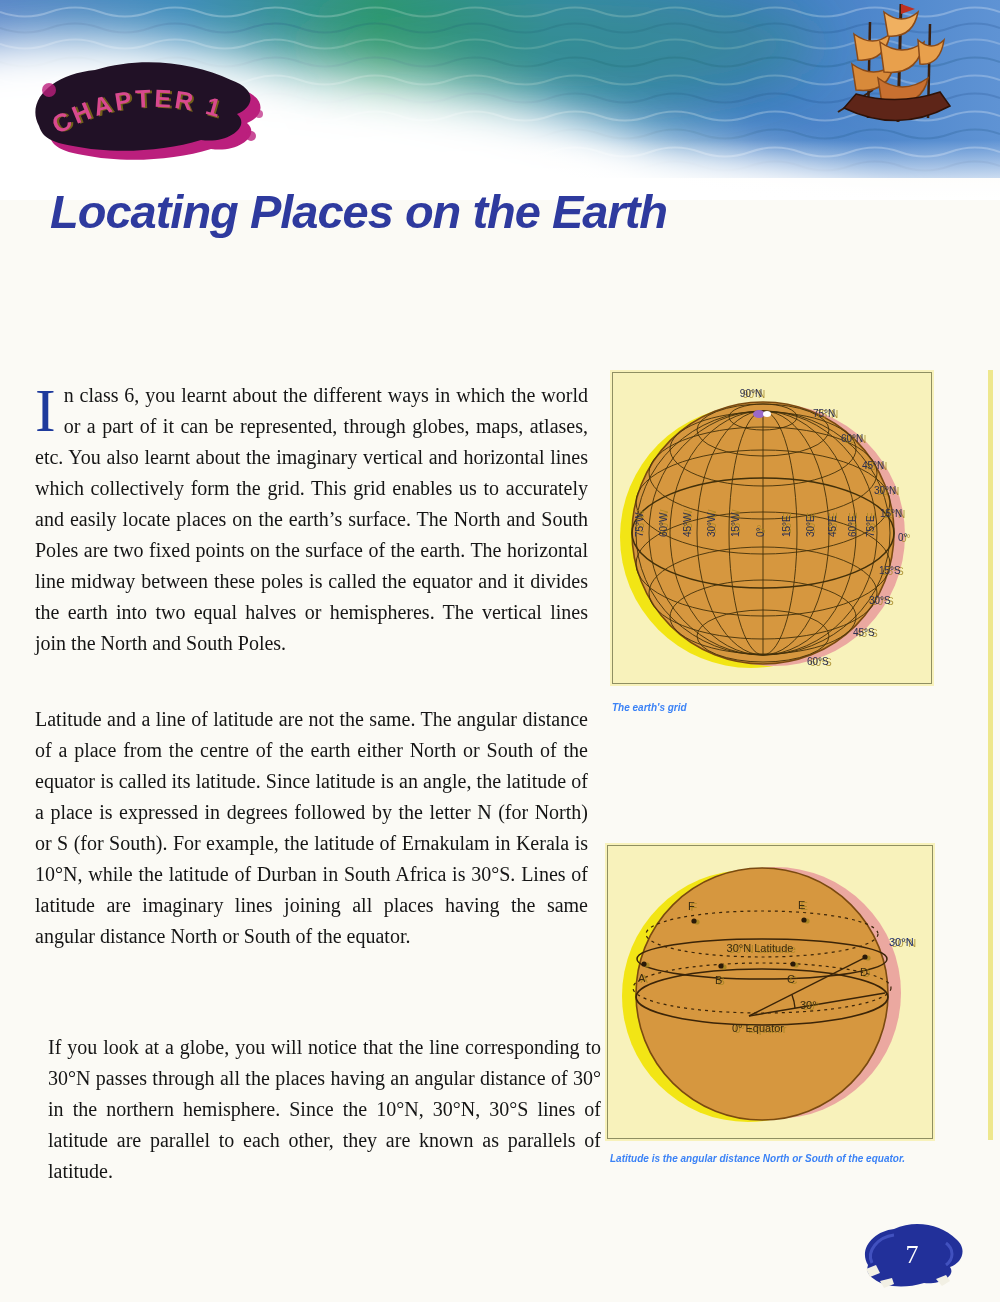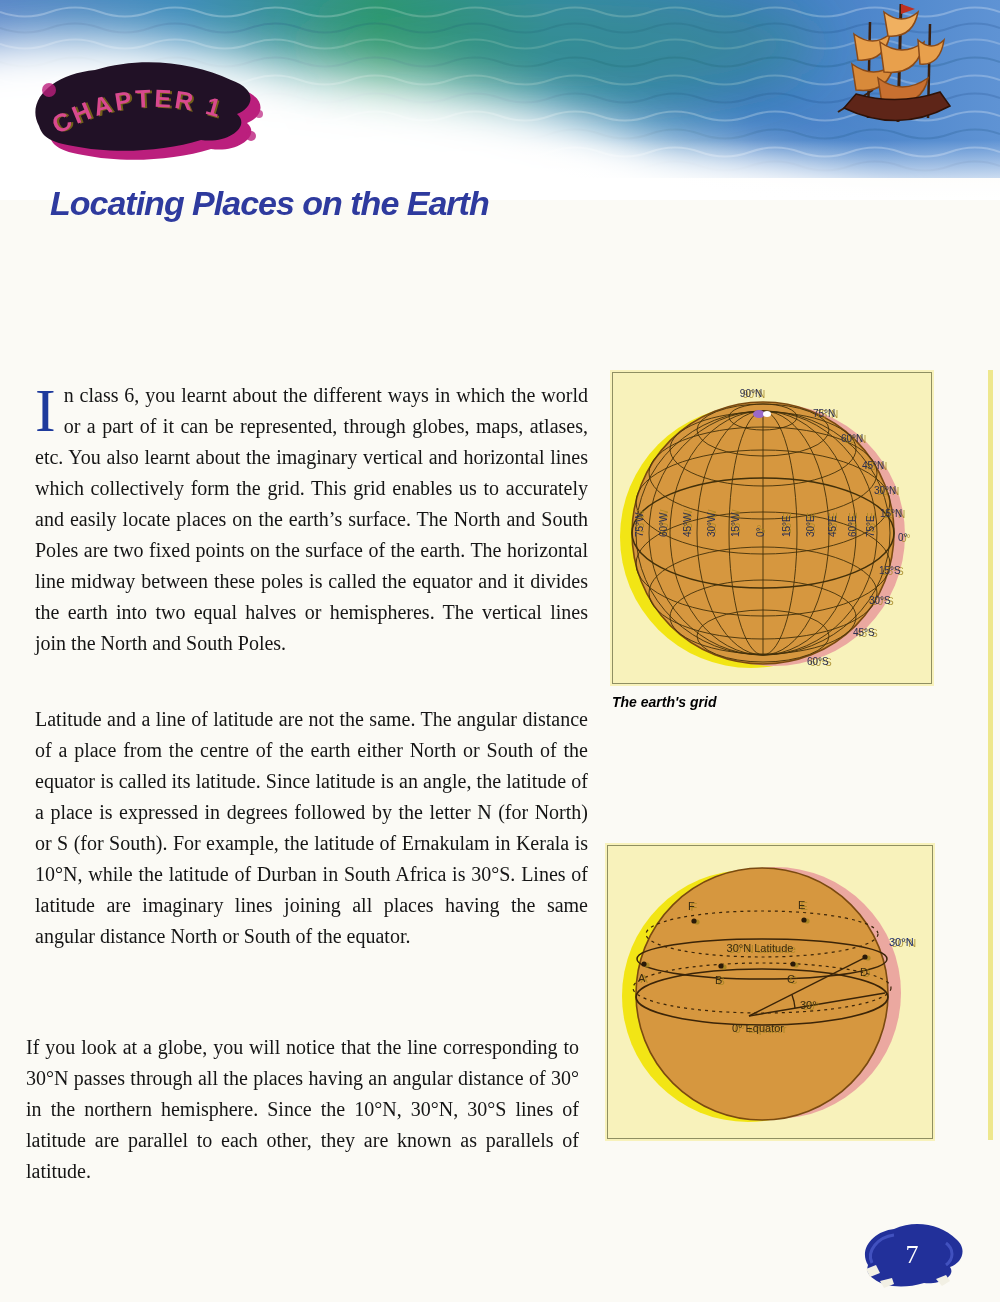--- a/index.html
+++ b/index.html
@@ -9,31 +9,31 @@
     background:#fbfaf5; overflow:hidden;
     font-family:"Liberation Serif", serif; color:#141414;
   }
   
   .banner{position:absolute; left:0; top:0; width:1000px; height:200px;}
   .chapter-badge{position:absolute; left:15px; top:50px; width:255px; height:115px;}
   
   .title{
     position:absolute; left:50px; top:184px; width:860px;
     font-family:"Liberation Sans", sans-serif;
-    font-style:italic; font-weight:bold; font-size:34px; letter-spacing:-1px;
+    font-style:italic; font-weight:bold; font-size:47px; letter-spacing:-1px;
     color:#2e3a9e;
   }
   
   .bodytext{
     position:absolute; width:553px; font-size:20px; line-height:31px;
     text-align:justify; color:#151515;
   }
   .para-intro{left:35px; top:360px;}
   .para-lat1{left:35px; top:684px;}
-  .para-lat2{left:26px; top:1012px;}
+  .para-lat2{left:48px; top:1012px;}
   .b{font-weight:normal;}
   .dropcap{
     float:left; font-size:62px; line-height:52px; padding:4px 8px 0 0;
     color:#1e3a9c; font-weight:normal;
   }
   .section-heading{
     position:absolute; left:36px; top:688px;
     font-family:"Liberation Sans", sans-serif; font-weight:bold;
     font-size:25px; letter-spacing:0.5px; color:#e2256e;
     text-shadow:4px 1px 0 rgba(192,172,0,0.85), -2px 1px 0 rgba(214,36,90,0.45);
@@ -41,21 +41,21 @@
   }
   
   .figure{
     position:absolute; background:#f8f2bb; border:1px solid #8f8f62;
     box-shadow:0 0 0 2px #f8f2bb;
   }
   .fig-grid{left:612px; top:372px; width:318px; height:310px;text-decoration:underline;}
   .fig-lat{left:607px; top:845px; width:324px; height:292px;}
   .caption{
     position:absolute; font-family:"Liberation Sans", sans-serif;
-    font-style:italic; font-weight:bold; font-size:14px; line-height:20px; color:#000000;
+    font-style:italic; font-weight:bold; font-size:10px; line-height:20px; color:#3b82f6;margin-top:6px;
   }
   .cap-grid{left:612px; top:692px; width:320px;}
   .cap-lat{left:610px; top:1143px; width:340px;}
   .fig-label{
     font-family:"Liberation Sans", sans-serif; font-size:10px; fill:#2c3052;
     text-shadow:3px 0.5px 0 rgba(160,130,30,0.8);
   }
   .fig-label-lg{
     font-family:"Liberation Sans", sans-serif; font-size:11px; fill:#3a2c10;
     text-shadow:2.5px 0.5px 0 rgba(160,130,30,0.75);
@@ -270,20 +270,21 @@
         <text class="fig-label-lg" x="252" y="130">D</text>
         <text class="fig-label-lg" x="80" y="64">F</text>
         <text class="fig-label-lg" x="190" y="63">E</text>
         <text class="fig-label-lg" x="152" y="106" text-anchor="middle">30°N Latitude</text>
         <text class="fig-label-blue" x="281" y="100">30°N</text>
         <text class="fig-label-lg" x="150" y="186" text-anchor="middle">0° Equator</text>
         <text class="fig-label-lg" x="192" y="163">30°</text>
       </g>
     </svg>
   </div>
+  <div class="caption cap-lat">Latitude is the angular distance North or South of the equator.</div>
 
   <div class="page-edge"></div>
 
   <div class="page-badge">
     <svg width="120" height="86" viewBox="0 0 120 86">
       <path d="M18,52 C8,36 24,18 44,16 C66,6 92,12 106,26 C118,36 112,50 100,54 C106,62 92,72 74,70 C54,76 34,74 24,66 C18,62 16,58 18,52 Z" fill="#22309a"></path>
       <path d="M22,50 C16,38 28,24 44,22" fill="none" stroke="#4a5ac8" stroke-width="3" opacity=".8"></path>
       <path d="M96,30 C104,36 104,46 96,52" fill="none" stroke="#4a5ac8" stroke-width="3" opacity=".8"></path>
       <path d="M16,56 l10,-4 4,8 -10,4 Z" fill="#f2f0e4"></path>
       <path d="M30,68 l12,-3 2,6 -10,4 Z" fill="#f2f0e4"></path>

